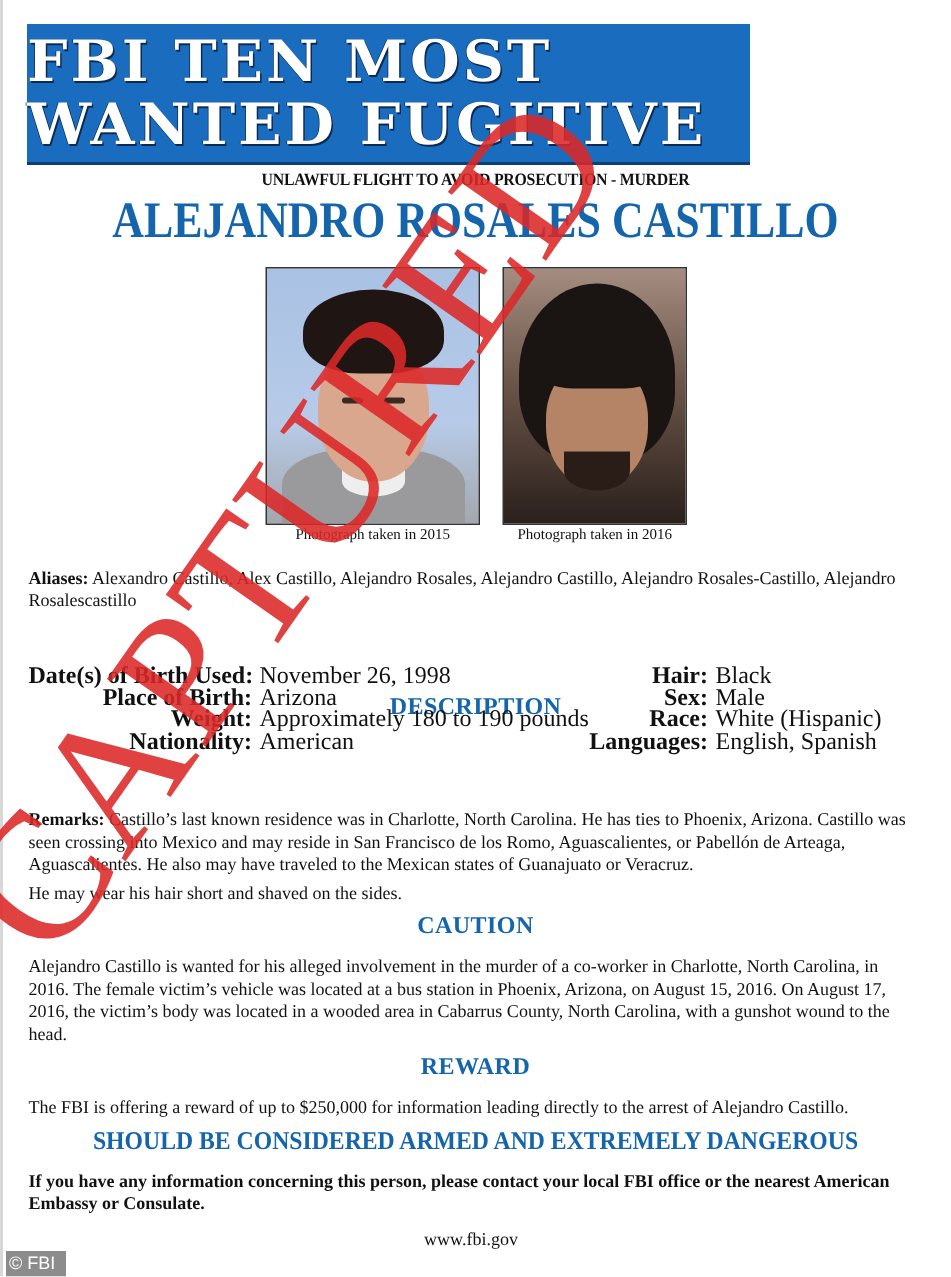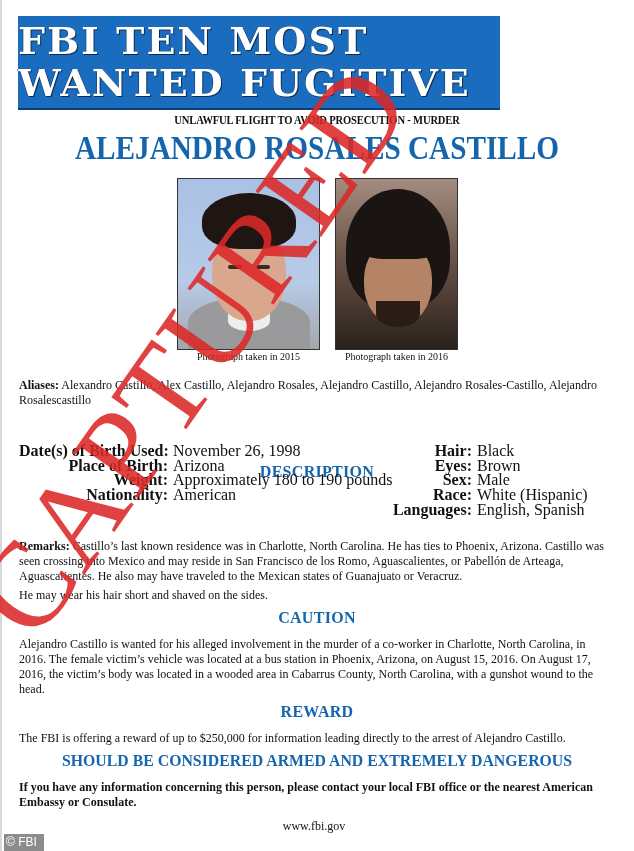--- a/index.html
+++ b/index.html
@@ -96,21 +96,20 @@
 
 <div class="desc descL">
   <div class="row"><span class="lbl">Date(s) of Birth Used:</span><span class="val">November 26, 1998</span></div>
   <div class="row"><span class="lbl">Place of Birth:</span><span class="val">Arizona</span></div>
   <div class="row"><span class="lbl">Weight:</span><span class="val">Approximately 180 to 190 pounds</span></div>
   <div class="row"><span class="lbl">Nationality:</span><span class="val">American</span></div>
 </div>
 
 <div class="desc descR">
   <div class="row"><span class="lbl">Hair:</span><span class="val">Black</span></div>
-  <div class="row"><span class="lbl">Eyes:</span><span class="val">Brown</span></div>
   <div class="row"><span class="lbl">Sex:</span><span class="val">Male</span></div>
   <div class="row"><span class="lbl">Race:</span><span class="val">White (Hispanic)</span></div>
   <div class="row"><span class="lbl">Languages:</span><span class="val">English, Spanish</span></div>
 </div>
 
 <div class="text" style="top:539px;">
   <b>Remarks:</b>
   <span>Castillo’s last known residence was in Charlotte, North Carolina. He has ties to Phoenix, Arizona. Castillo was seen crossing into Mexico and may reside in San Francisco de los Romo, Aguascalientes, or Pabellón de Arteaga, Aguascalientes. He also may have traveled to the Mexican states of Guanajuato or Veracruz.</span>
 </div>
 <div class="text" style="top:588px;">He may wear his hair short and shaved on the sides.</div>

